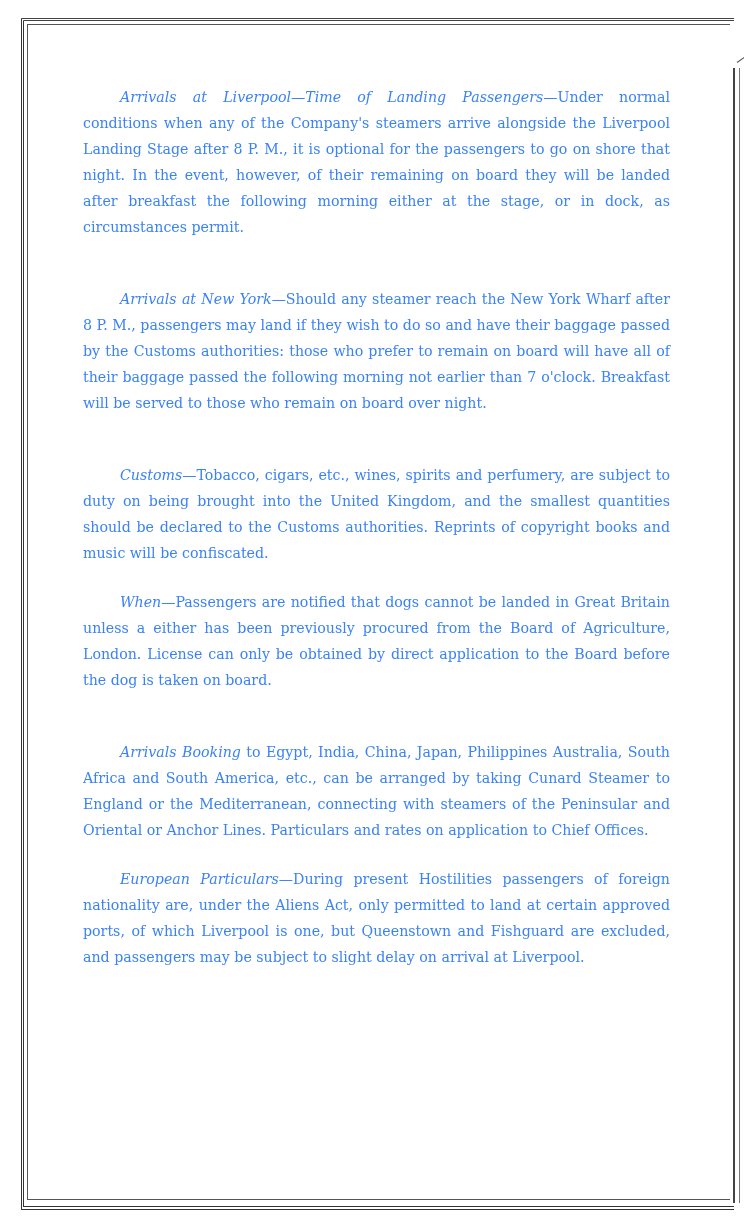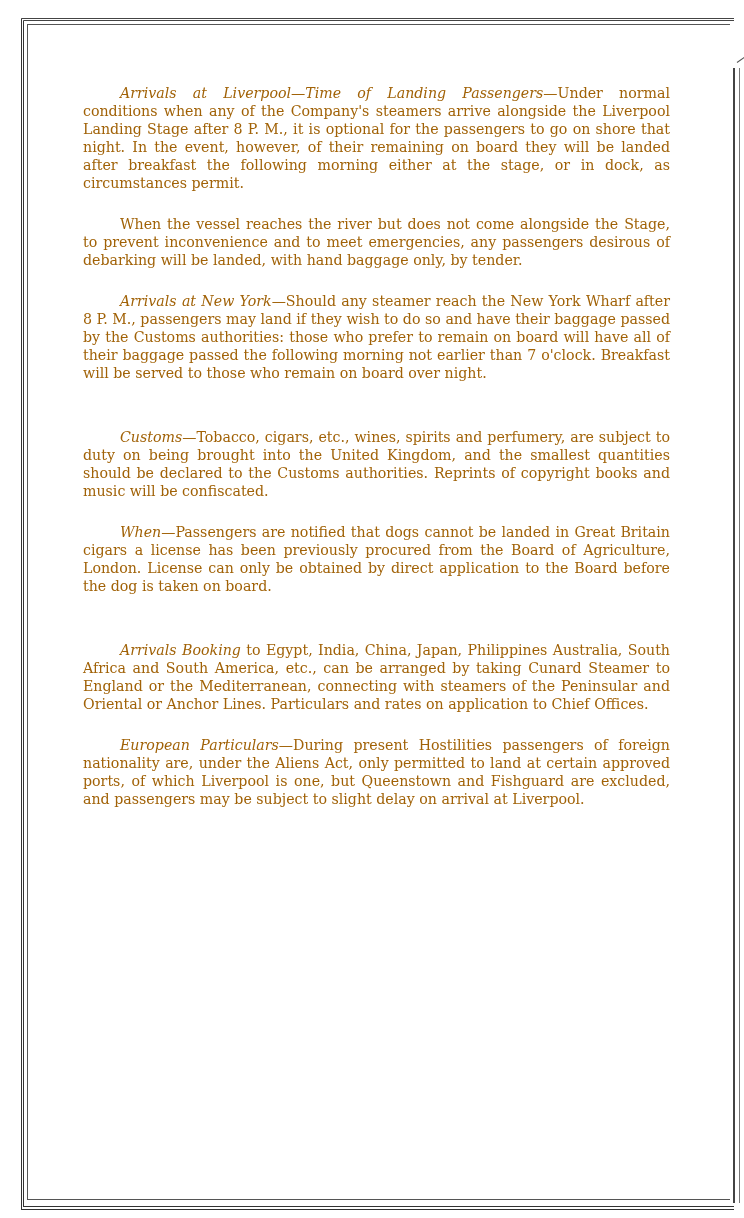--- a/index.html
+++ b/index.html
@@ -17,44 +17,43 @@
     position: absolute; left: 733px; top: 68px; width: 4px; height: 1135px;
     border-left: 2px solid #444; border-right: 1px solid #777;
   }
   .corner-tick {
     position: absolute; left: 737px; top: 62px; width: 12px; height: 1px; background: #555;
     transform: rotate(-35deg); transform-origin: left center;
   }
   .content {
     position: absolute; left: 83px; top: 84px; width: 587px;
     font-family: "DejaVu Serif", "Liberation Serif", serif;
-    font-size: 14.2px; line-height: 18px; color: #a16207;
+    font-size: 14.2px; line-height: 26px; color: #3b82f6;
     text-align: justify;
   }
   .para { margin: 0; text-indent: 37px; }
   .gap-lg { height: 23px; }
   .heading { font-style: italic; }
 </style>
 </head>
 <body>
 
 <div class="frame-outer"></div>
 <div class="frame-inner"></div>
 <div class="right-edge"></div>
 <div class="corner-tick"></div>
 
 <div class="content">
   <p class="para"><span class="heading">Arrivals at Liverpool—Time of Landing Passengers</span><span>—Under normal conditions when any of the Company's steamers arrive alongside the Liverpool Landing Stage after 8 P. M., it is optional for the passengers to go on shore that night. In the event, however, of their remaining on board they will be landed after breakfast the following morning either at the stage, or in dock, as circumstances permit.</span></p>
   <div class="gap-lg"></div>
-  <p class="para"><span class="heading"></span><span>When the vessel reaches the river but does not come alongside the Stage, to prevent inconvenience and to meet emergencies, any passengers desirous of debarking will be landed, with hand baggage only, by tender.</span></p>
   <div class="gap-lg"></div>
   <p class="para"><span class="heading">Arrivals at New York</span><span>—Should any steamer reach the New York Wharf after 8 P. M., passengers may land if they wish to do so and have their baggage passed by the Customs authorities: those who prefer to remain on board will have all of their baggage passed the following morning not earlier than 7 o'clock. Breakfast will be served to those who remain on board over night.</span></p>
   <div class="gap-lg"></div>
   <div class="gap-lg"></div>
   <p class="para"><span class="heading">Customs</span><span>—Tobacco, cigars, etc., wines, spirits and perfumery, are subject to duty on being brought into the United Kingdom, and the smallest quantities should be declared to the Customs authorities. Reprints of copyright books and music will be confiscated.</span></p>
   <div class="gap-lg"></div>
-  <p class="para"><span class="heading">When</span><span>—Passengers are notified that dogs cannot be landed in Great Britain cigars a license has been previously procured from the Board of Agriculture, London. License can only be obtained by direct application to the Board before the dog is taken on board.</span></p>
+  <p class="para"><span class="heading">When</span><span>—Passengers are notified that dogs cannot be landed in Great Britain unless a either has been previously procured from the Board of Agriculture, London. License can only be obtained by direct application to the Board before the dog is taken on board.</span></p>
   <div class="gap-lg"></div>
   <div class="gap-lg"></div>
   <p class="para"><span class="heading">Arrivals Booking</span><span> to Egypt, India, China, Japan, Philippines Australia, South Africa and South America, etc., can be arranged by taking Cunard Steamer to England or the Mediterranean, connecting with steamers of the Peninsular and Oriental or Anchor Lines. Particulars and rates on application to Chief Offices.</span></p>
   <div class="gap-lg"></div>
   <p class="para"><span class="heading">European Particulars</span><span>—During present Hostilities passengers of foreign nationality are, under the Aliens Act, only permitted to land at certain approved ports, of which Liverpool is one, but Queenstown and Fishguard are excluded, and passengers may be subject to slight delay on arrival at Liverpool.</span></p>
 </div>
 
 </body></html>

